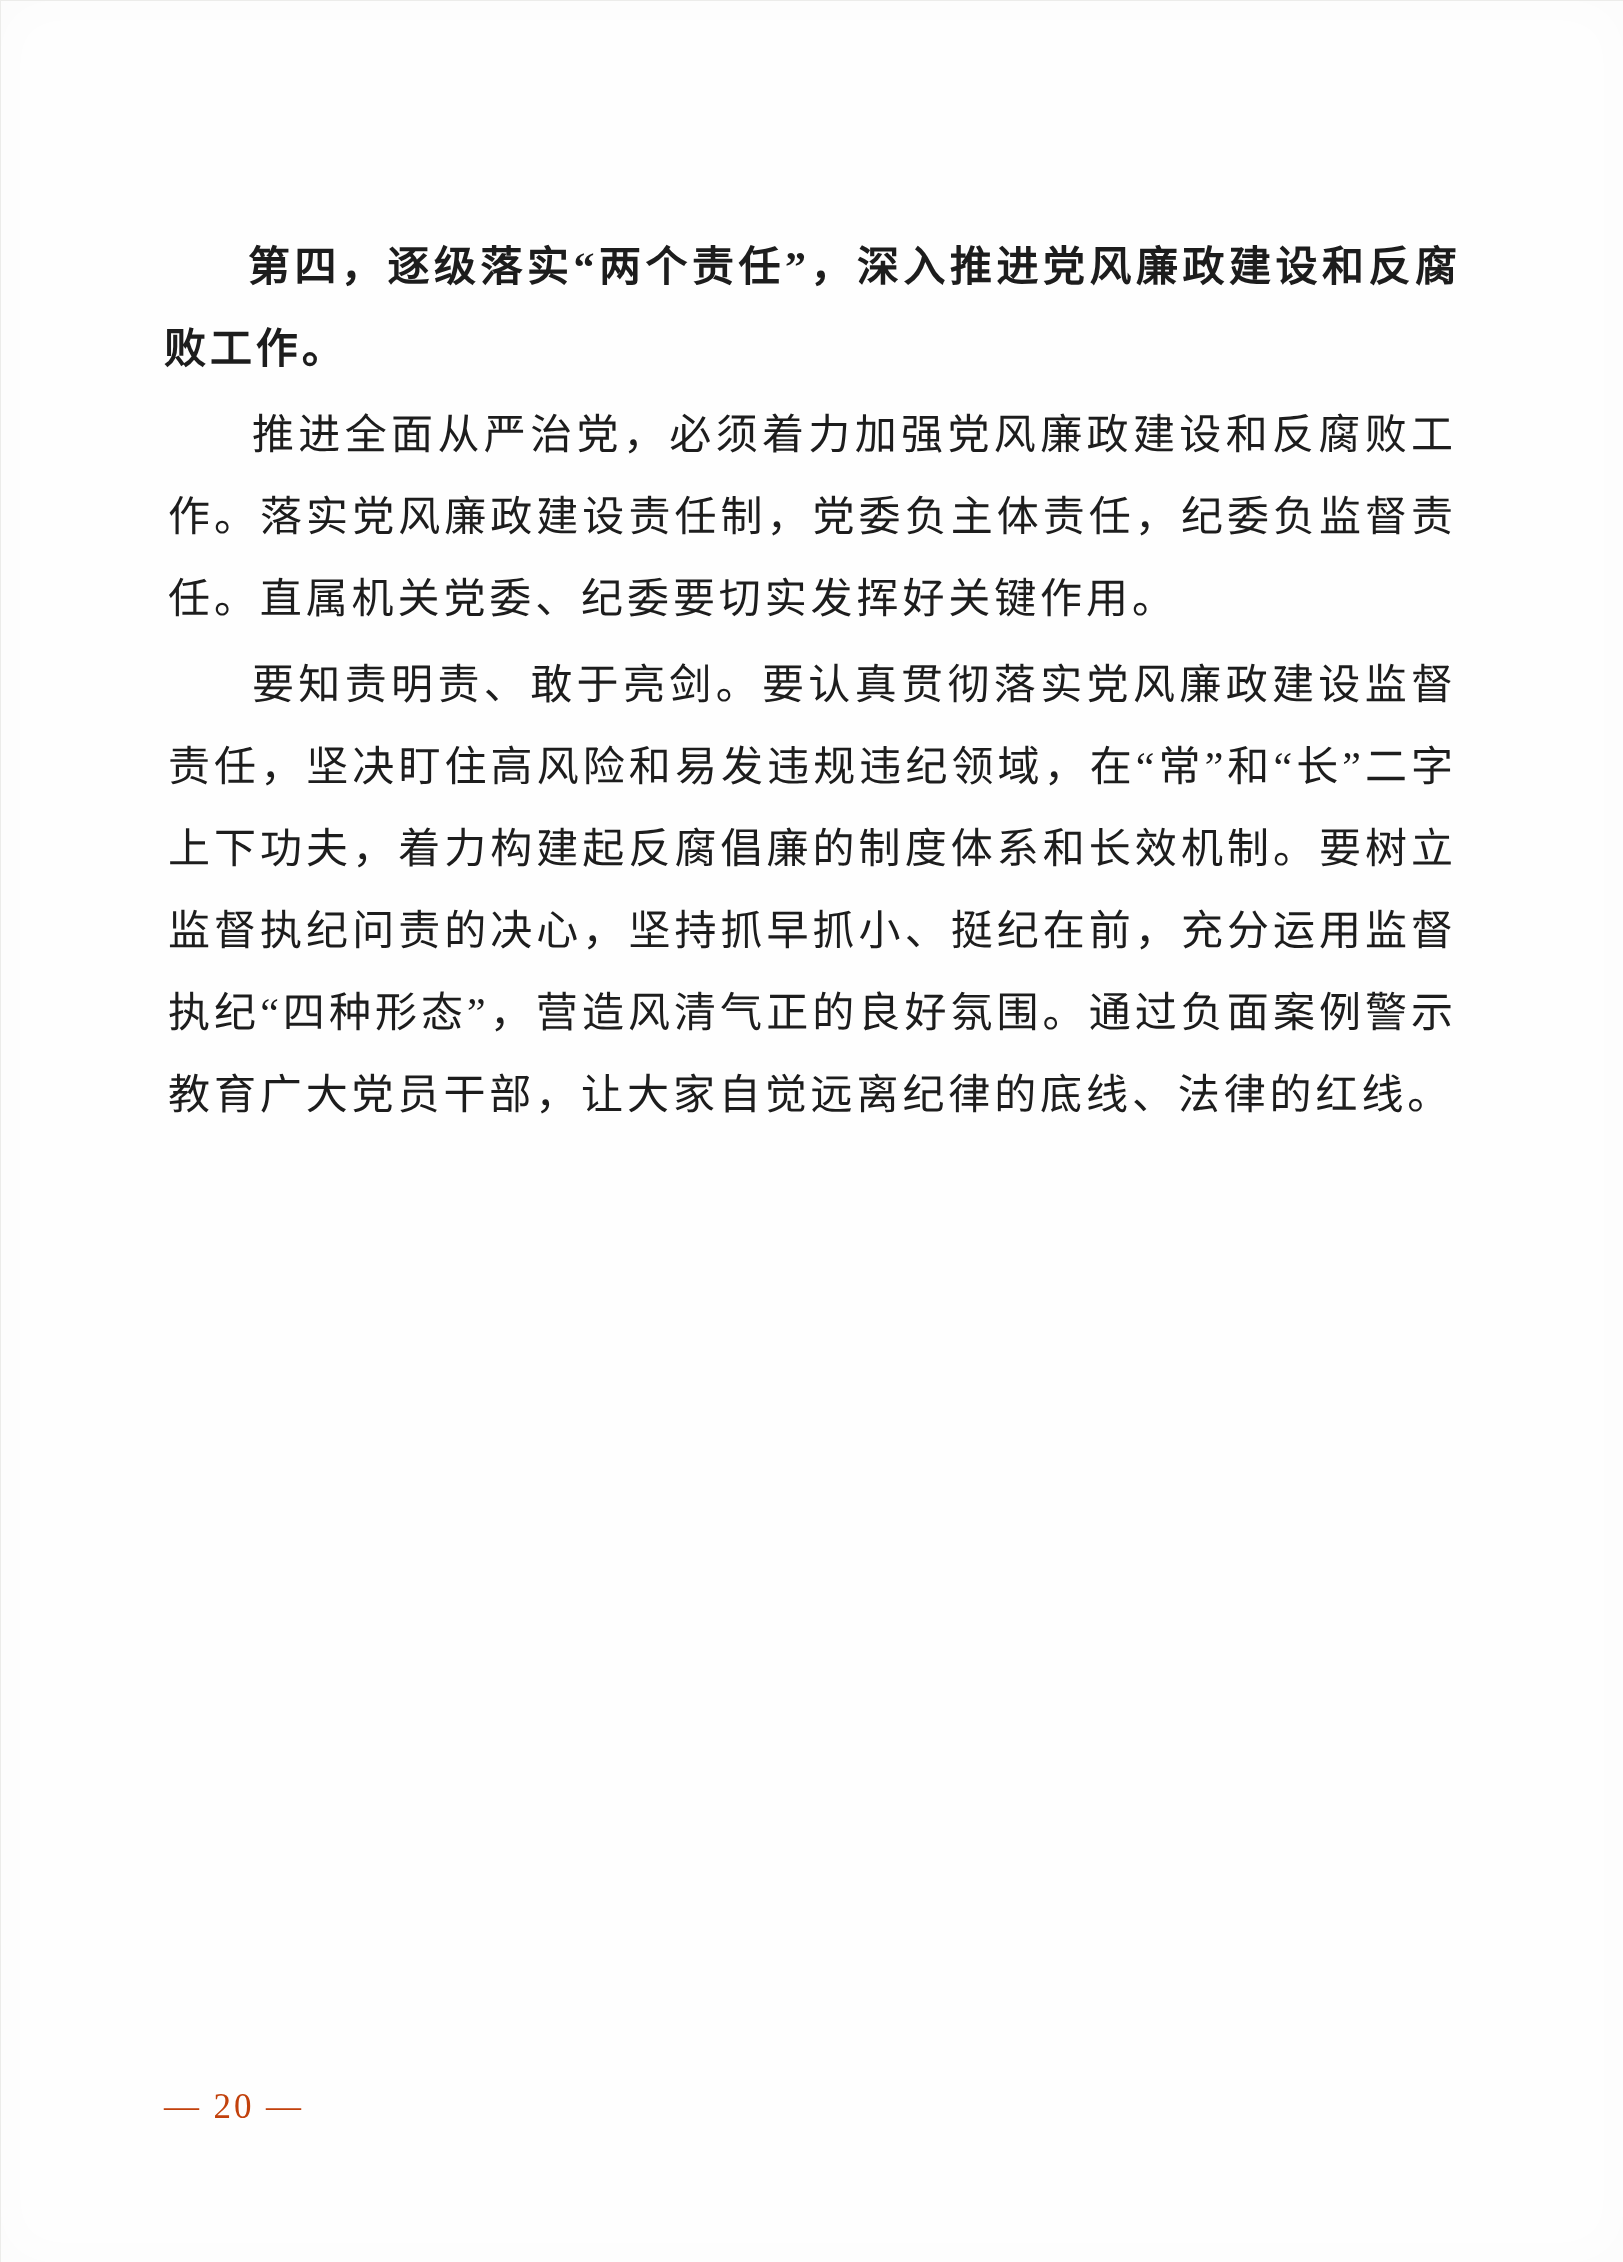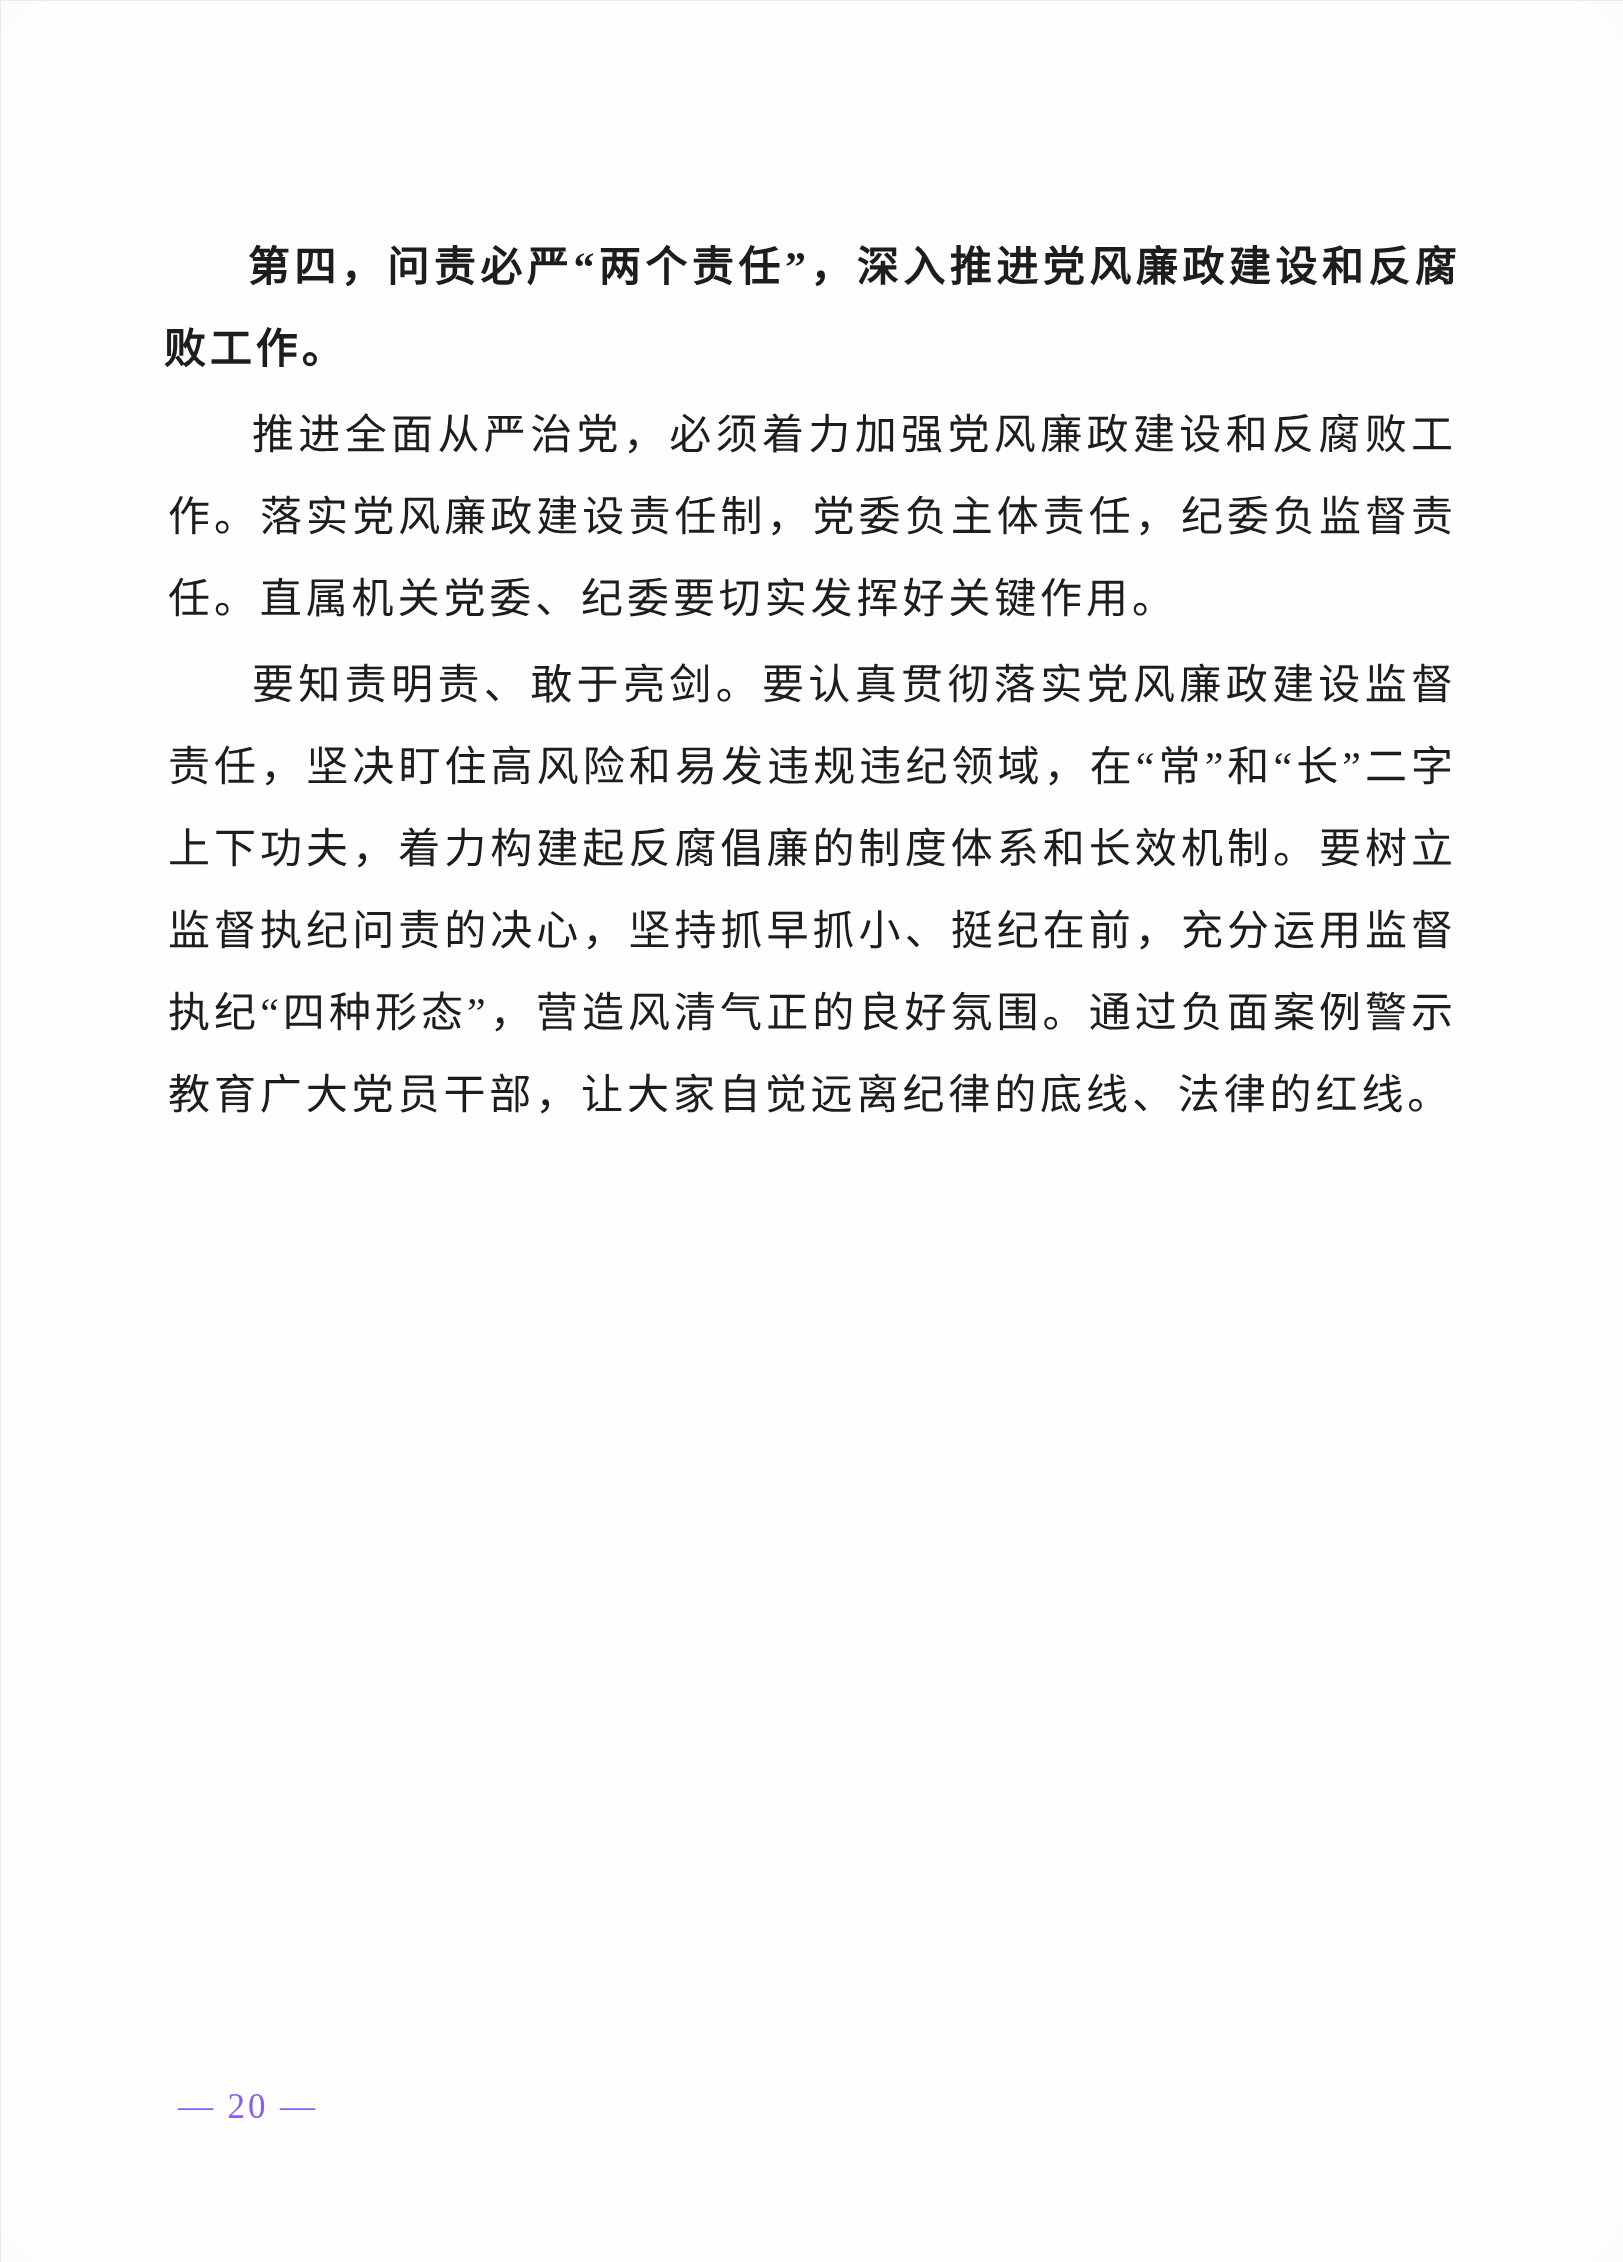--- a/index.html
+++ b/index.html
@@ -37,32 +37,32 @@
     text-indent: 2em;
     font-weight: bold;
   }
   .para {
     margin: 4px;
     text-indent: 2em;
     font-weight: normal;
   }
   .page-number {
     position: absolute;
-    left: 178px;
+    left: 164px;
     top: 2087px;
     font-size: 35px;
     letter-spacing: 2.9px;
-    color: #8b5cf6;
+    color: #c2410c;
     white-space: nowrap;
   }
 </style>
 </head>
 <body>
 
 <div class="page">
   <div class="content">
-    <p class="heading">第四，问责必严“两个责任”，深入推进党风廉政建设和反腐败工作。</p>
+    <p class="heading">第四，逐级落实“两个责任”，深入推进党风廉政建设和反腐败工作。</p>
     <p class="para">推进全面从严治党，必须着力加强党风廉政建设和反腐败工作。落实党风廉政建设责任制，党委负主体责任，纪委负监督责任。直属机关党委、纪委要切实发挥好关键作用。</p>
     <p class="para">要知责明责、敢于亮剑。要认真贯彻落实党风廉政建设监督责任，坚决盯住高风险和易发违规违纪领域，在“常”和“长”二字上下功夫，着力构建起反腐倡廉的制度体系和长效机制。要树立监督执纪问责的决心，坚持抓早抓小、挺纪在前，充分运用监督执纪“四种形态”，营造风清气正的良好氛围。通过负面案例警示教育广大党员干部，让大家自觉远离纪律的底线、法律的红线。</p>
   </div>
   <div class="page-number">— 20 —</div>
 </div>
 
 
 </body></html>

